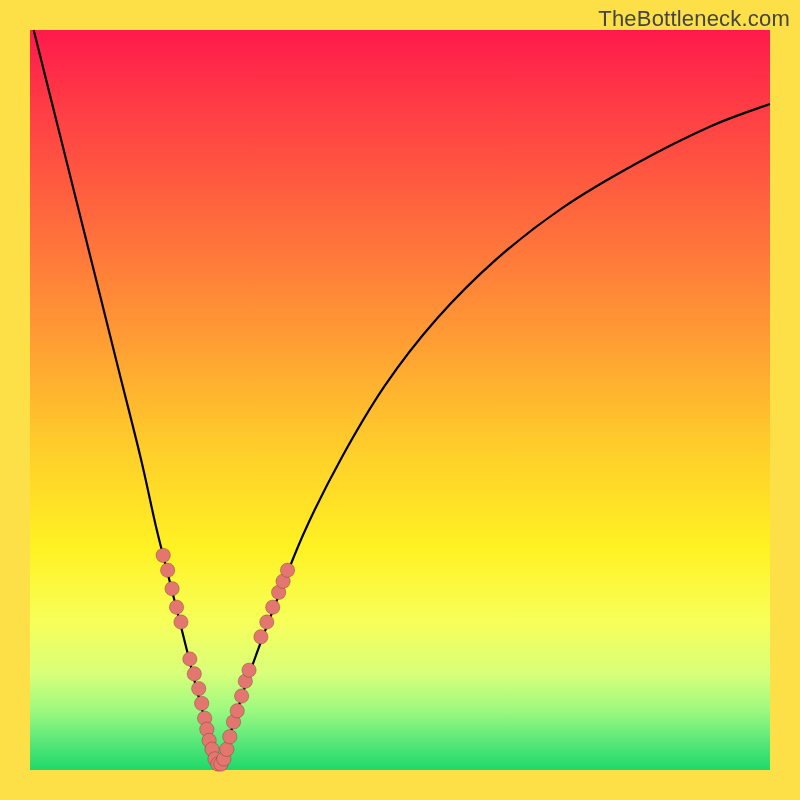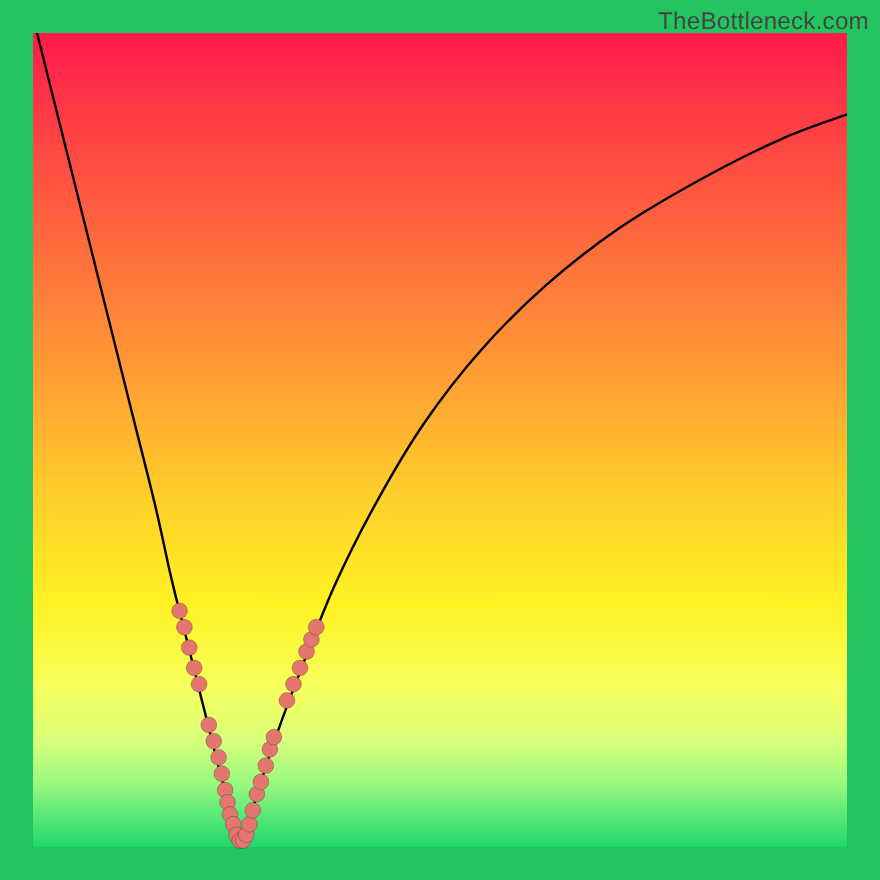--- a/index.html
+++ b/index.html
@@ -10,21 +10,21 @@
     overflow: hidden;
     background: #000;
     font-family: Arial, Helvetica, sans-serif;
   }
   .frame {
     position: absolute;
     left: 0;
     top: 0;
     width: 800px;
     height: 800px;
-    background: #22c55e;
+    background: #fde047;
   }
   .plot-area {
     position: absolute;
     left: 30px;
     top: 30px;
     width: 740px;
     height: 740px;
     
     background: linear-gradient(
       to bottom,

